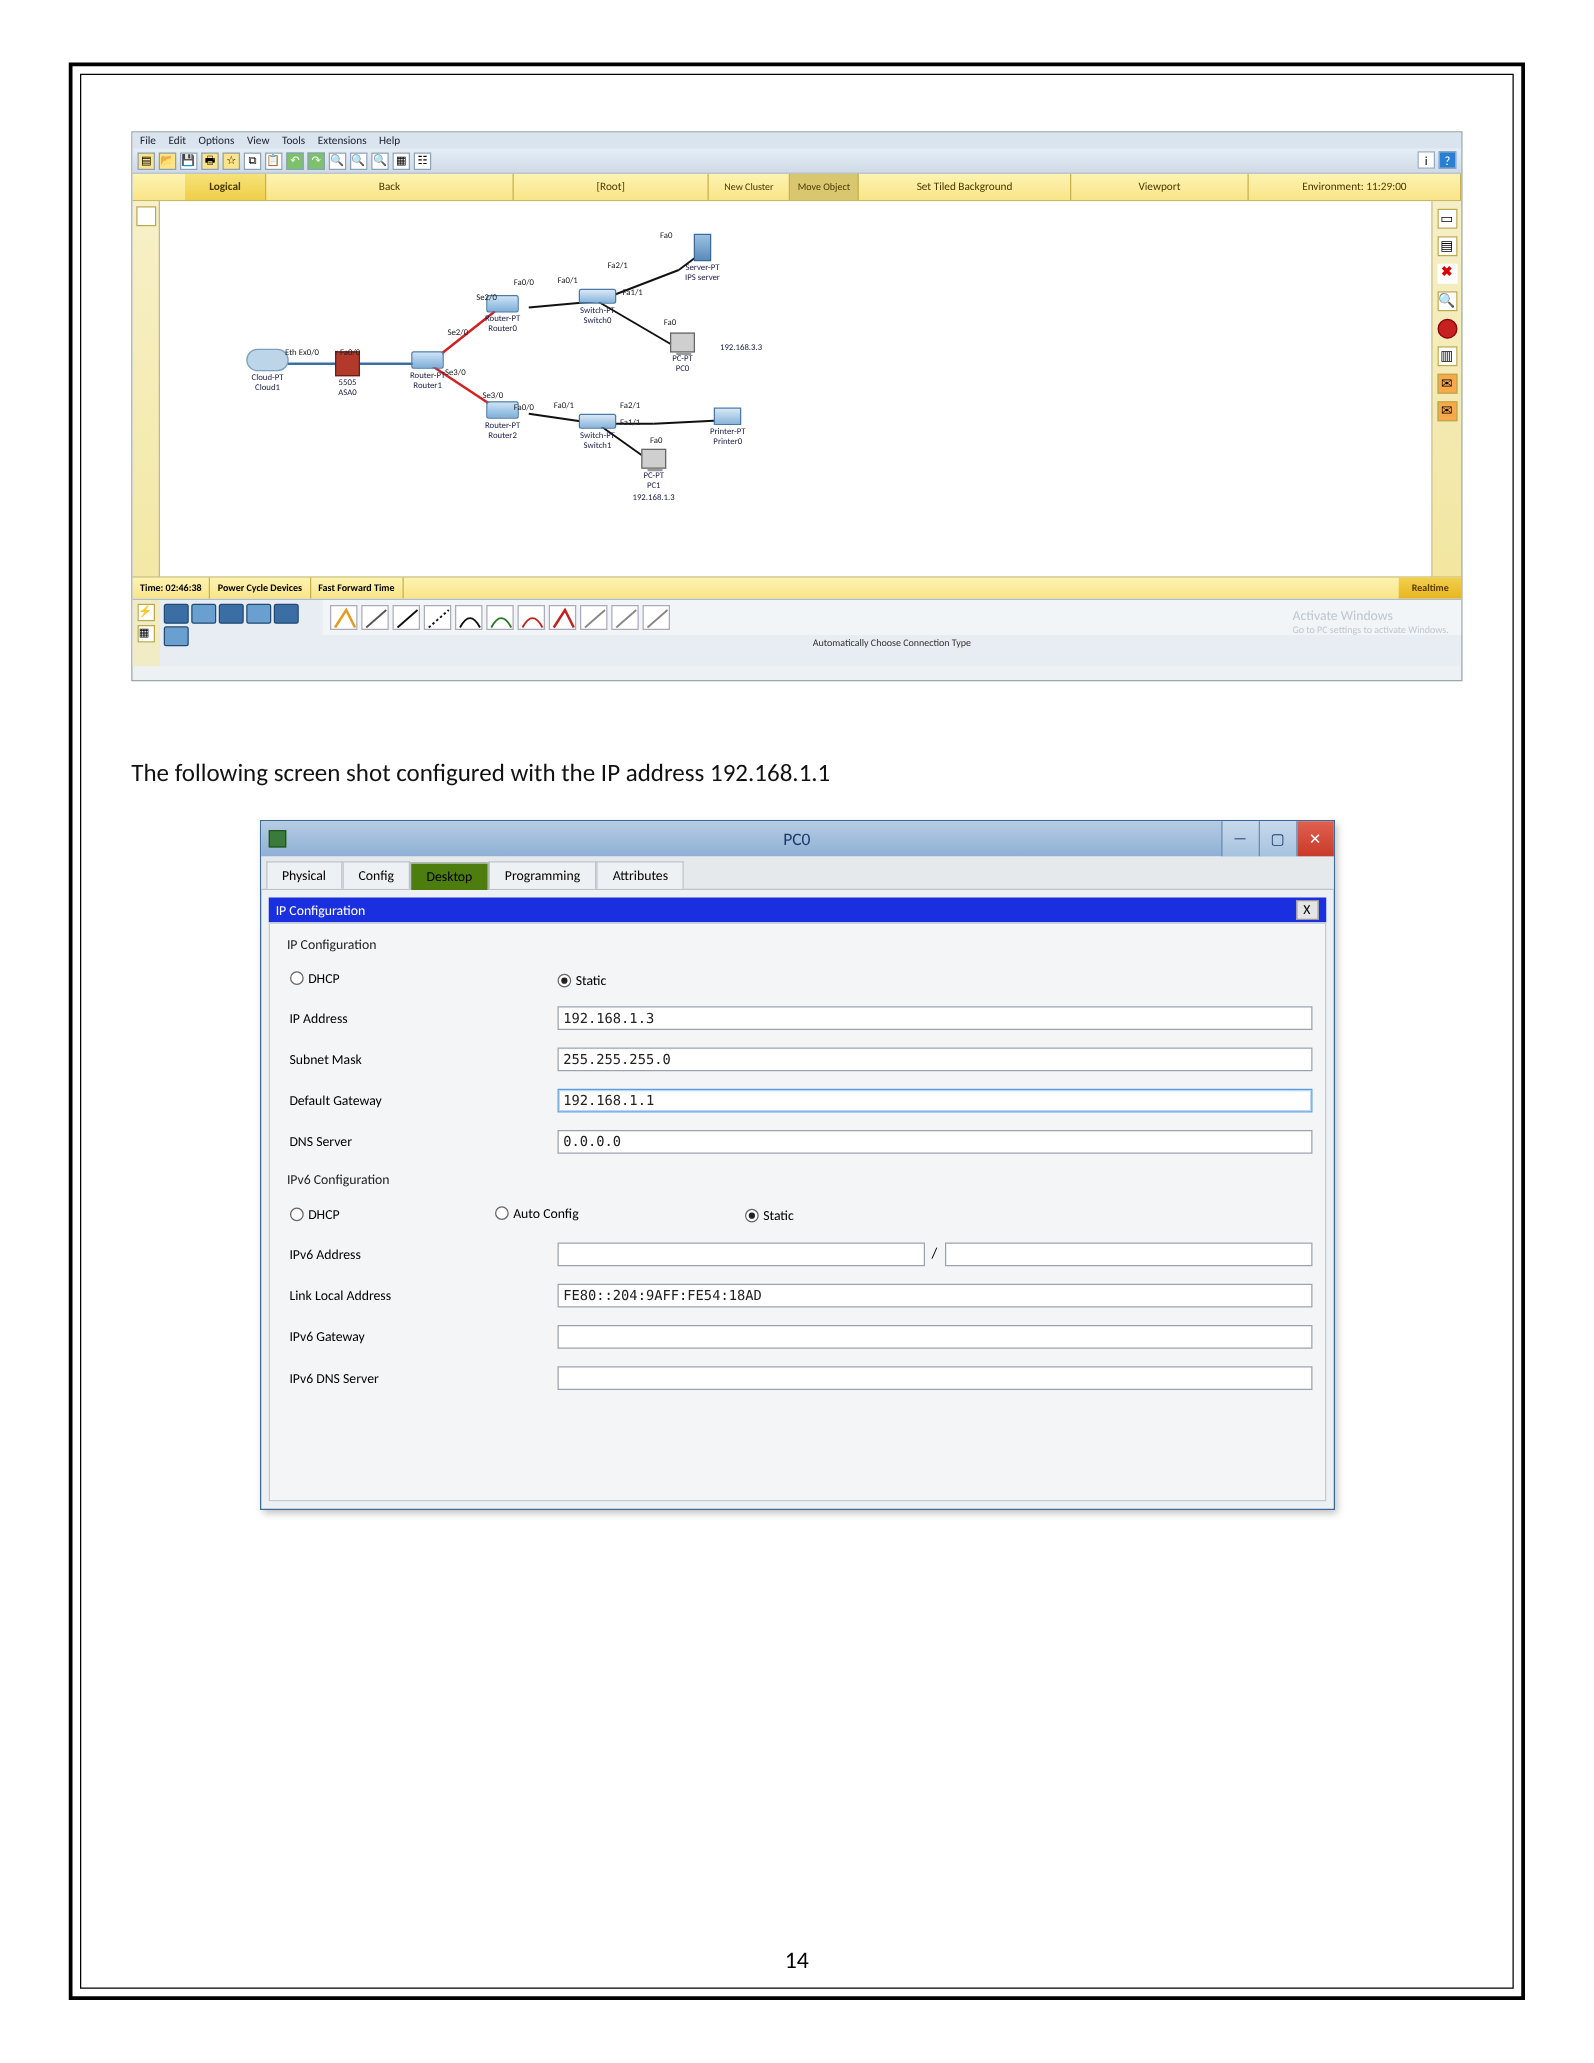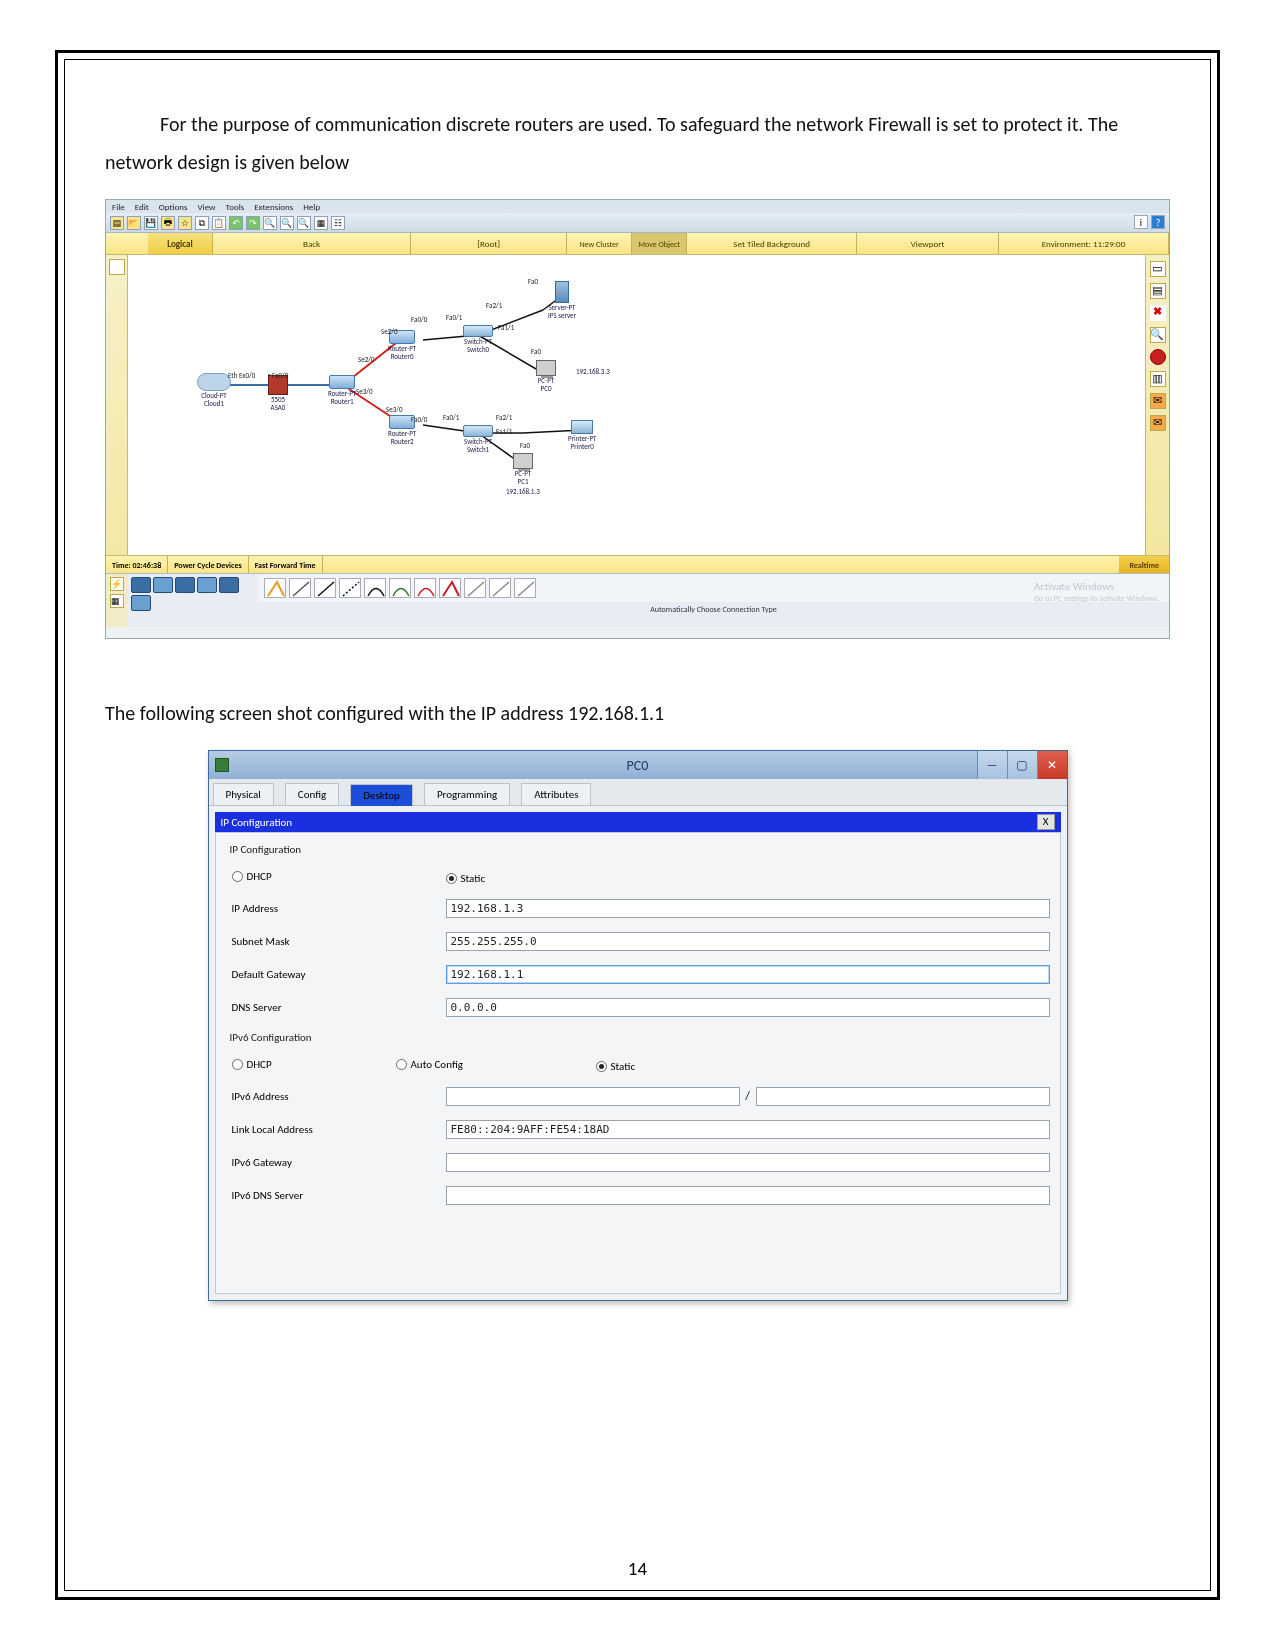--- a/index.html
+++ b/index.html
@@ -196,24 +196,24 @@
     background: linear-gradient(#b6cce3,#8eb0d5);
     position: relative;
     display:flex;align-items:center;justify-content:center;
     color:#1a3a6a;font-size:14px;
   }
   .pc0-title .appico { position:absolute;left:6px;width:14px;height:14px;background:#3a7a3a;border:1px solid #225522;}
   .pc0-title .win-btns { position:absolute;right:0;top:0;display:flex;height:100%;}
   .wb { width:30px;height:100%;display:flex;align-items:center;justify-content:center;border-left:1px solid #6a8fb5;background:linear-gradient(#c8d9ec,#a6c2de);font-size:12px;}
   .wb.close { background:linear-gradient(#e06050,#c93a28);color:#fff;}
   .pc0-tabs {
-    display:flex;background:#e6e9ec;padding:4px 4px 0 4px;gap:12px;border-bottom:1px solid #bcc3ca;
+    display:flex;background:#e6e9ec;padding:4px 4px 0 4px;gap:1px;border-bottom:1px solid #bcc3ca;
   }
   .pc0-tab { padding:4px 12px;border:1px solid #bcc3ca;border-bottom:none;background:#eef1f3;font-size:11px;margin-right:-1px;}
-  .pc0-tab.active { background:#1d4ed8;position:relative;top:1px;}
+  .pc0-tab.active { background:#4d7c0f;position:relative;top:1px;}
   .pc0-body { padding:6px; }
   .ipcfg-bar {
     background:#1a2fe0;color:#fff;padding:2px 6px;font-size:11px;
     display:flex;justify-content:space-between;align-items:center;
   }
   .ipcfg-bar .x { background:#e5e5e5;color:#000;width:18px;height:16px;text-align:center;border:1px solid #999;line-height:14px;}
   .ipcfg-panel {
     border:1px solid #c4c9cf;background:#f4f5f7;padding:8px 10px 14px 10px;
   }
   .sect-title { font-size:11px;margin:2px 0 6px 4px;color:#222;}
@@ -229,21 +229,20 @@
   .ipv6-prefix .pref { width:50px;}
   .pc0-footer { padding:8px 10px;border-top:1px solid #c4c9cf;display:flex;align-items:center;gap:6px;font-size:11px;}
   .chk { width:12px;height:12px;border:1px solid #777;background:#fff;}
 </style>
 </head>
 <body>
 
 <div class="page-outer">
 <div class="page-inner">
 
-  <p class="body-text indent">For the purpose of communication discrete routers are used. To safeguard the network Firewall is set to protect it. The network design is given below</p>
 
   <div class="pt-window">
     <div class="pt-menubar">
       <span>File</span>
       <span>Edit</span>
       <span>Options</span>
       <span>View</span>
       <span>Tools</span>
       <span>Extensions</span>
       <span>Help</span>

